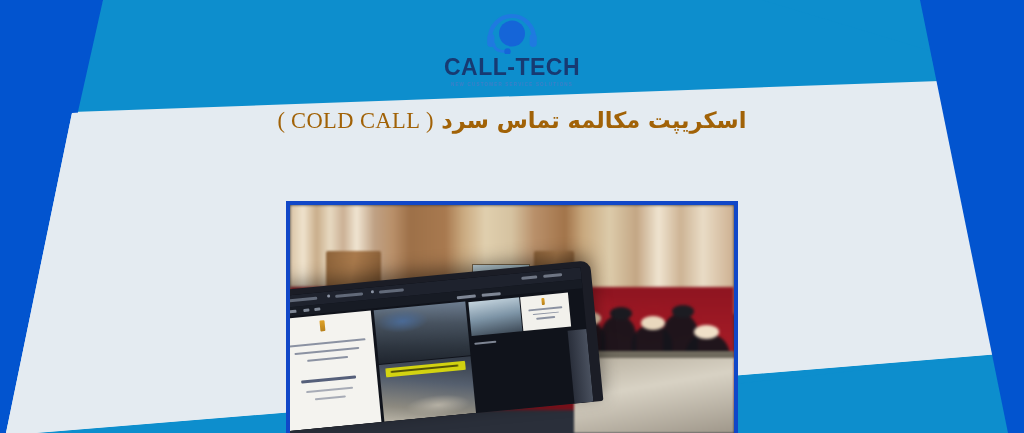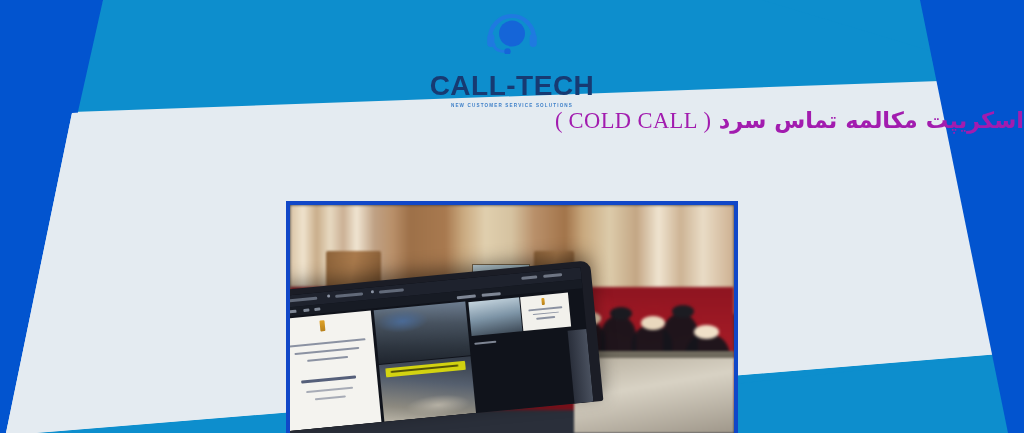--- a/index.html
+++ b/index.html
@@ -14,41 +14,40 @@
   #bg-shapes { position:absolute; inset:0; width:100%; height:100%; }
 
   
   #logo-block {
     position:absolute; left:0; top:10px; width:1024px;
     display:flex; flex-direction:column; align-items:center;
     z-index:4;
   }
   #headset-icon { width:56px; height:44px; display:block; }
   #logo-wordmark {
-    font-size:28px; font-weight:bold; letter-spacing:.5px;
-    color:#173a72; line-height:1; margin-top:18px;
+    font-size:23px; font-weight:bold; letter-spacing:.5px;
+    color:#173a72; line-height:1; margin-top:2px;
     font-family:"Liberation Sans", sans-serif;
   }
   #logo-tagline {
     font-size:4.6px; font-weight:bold; letter-spacing:1.15px;
     color:#3d7fc8; margin-top:3px;
     font-family:"Liberation Sans", sans-serif;
   }
 
   
   #heading {
     position:absolute; left:0; top:104px; width:1024px;
     text-align:center; direction:rtl; z-index:4;
   }
   #heading .line {
     font-family:"DejaVu Sans", sans-serif;
-    font-weight:bold; color:#a21caf;
+    font-weight:bold; color:#a16207;
     font-size:22.5px; line-height:32px;
     white-space:nowrap;
-    text-align:right;
   }
   #heading .latin {
     font-family:"Liberation Serif", serif;
     font-weight:normal; letter-spacing:.4px;
   }
 
   
   #photo-frame {
     position:absolute; left:286px; top:201px;
     width:452px; height:232px;

